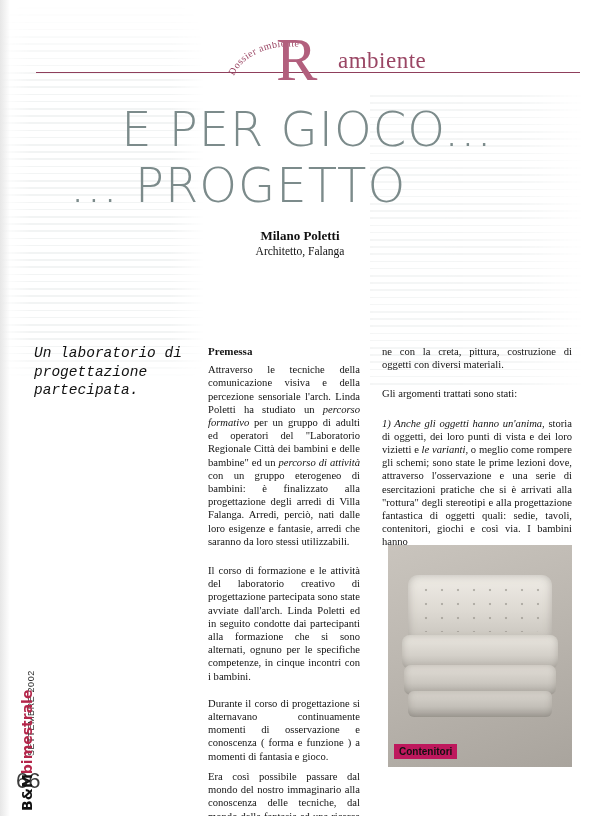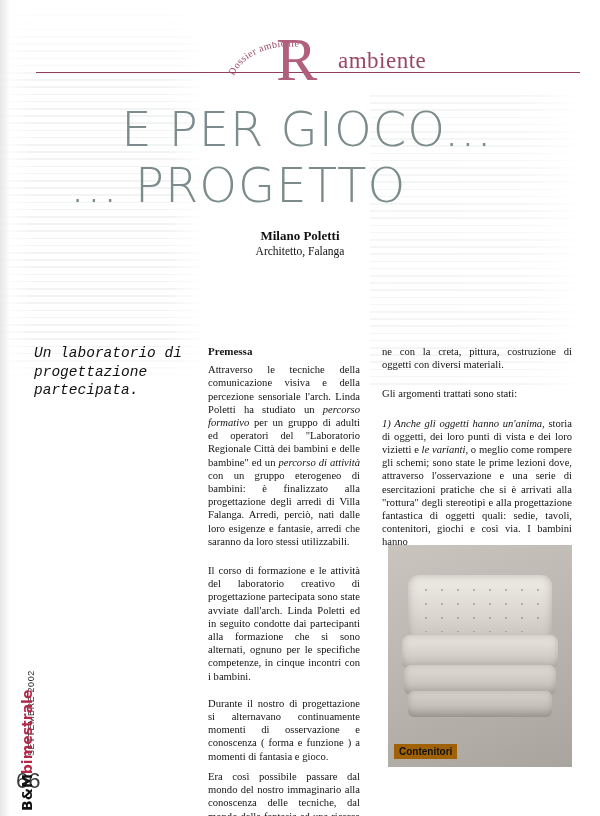--- a/index.html
+++ b/index.html
@@ -239,21 +239,21 @@
     position: absolute;
     left: 6px; top: 116px; width: 144px; height: 26px;
     background: linear-gradient(180deg,#dcd8d1 0%, #c3bfb8 60%, #a29e97 100%);
     border-radius: 6px;
     box-shadow: inset 0 0 7px rgba(120,115,108,0.4);
   }
   .photo-caption {
     position: absolute;
     left: 6px;
     bottom: 8px;
-    background: #a16207;
+    background: #be185d;
     color: #111;
     font-family: "Liberation Sans", sans-serif;
     font-weight: bold;
     font-size: 10px;
     padding: 2px 5px 2px 5px;
   }
 
   
   .folio {
     position: absolute;
@@ -339,21 +339,21 @@
     <div class="byline-role">Architetto, Falanga</div>
   </div>
 
   <div class="standfirst">Un laboratorio di progettazione partecipata.</div>
 
   <div class="col col-mid">
     <div class="sec-head">Premessa</div>
     <p class="para">Attraverso le tecniche della comunicazione visiva e della percezione sensoriale l'arch. Linda Poletti ha studiato un <em>percorso formativo</em> per un gruppo di adulti ed operatori del "Laboratorio Regionale Città dei bambini e delle bambine" ed un <em>percorso di attività</em> con un gruppo eterogeneo di bambini: è finalizzato alla progettazione degli arredi di Villa Falanga. Arredi, perciò, nati dalle loro esigenze e fantasie, arredi che saranno da loro stessi utilizzabili.</p>
     <p class="para">Il corso di formazione e le attività del laboratorio creativo di progettazione partecipata sono state avviate dall'arch. Linda Poletti ed in seguito condotte dai partecipanti alla formazione che si sono alternati, ognuno per le specifiche competenze, in cinque incontri con i bambini.</p>
     <div class="gap"></div>
-    <p class="para">Durante il nostro di progettazione si alternavano continuamente momenti di osservazione e conoscenza ( forma e funzione ) a momenti di fantasia e gioco.</p>
+    <p class="para">Durante il corso di progettazione si alternavano continuamente momenti di osservazione e conoscenza ( forma e funzione ) a momenti di fantasia e gioco.</p>
     <div class="gap-sm"></div>
     <p class="para">Era così possibile passare dal mondo del nostro immaginario alla conoscenza delle tecniche, dal mondo della fantasia ad una ricerca personale creativa. Le tecniche sperimentate dai bambini sono state: disegno con matita e matite colorate su cartoncino bianco, manipolazio-</p>
   </div>
 
   <div class="col col-right">
     <p class="para">ne con la creta, pittura, costruzione di oggetti con diversi materiali.</p>
     <p class="para">Gli argomenti trattati sono stati:</p>
     <p class="para"><em>1) Anche gli oggetti hanno un'anima</em>, storia di oggetti, dei loro punti di vista e dei loro vizietti e <em>le varianti</em>, o meglio come rompere gli schemi; sono state le prime lezioni dove, attraverso l'osservazione e una serie di esercitazioni pratiche che si è arrivati alla "rottura" degli stereotipi e alla progettazione fantastica di oggetti quali: sedie, tavoli, contenitori, giochi e così via. I bambini hanno</p>
   </div>
 

